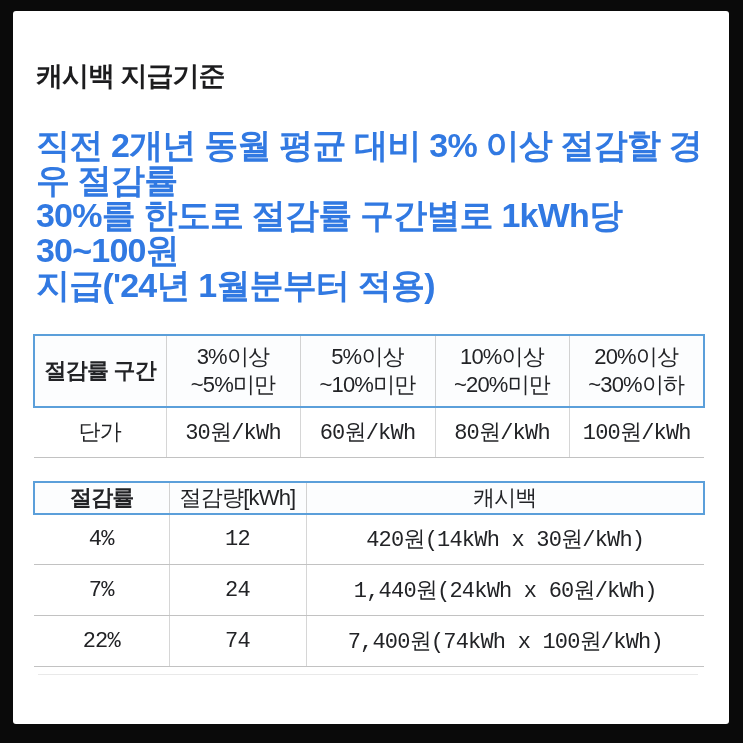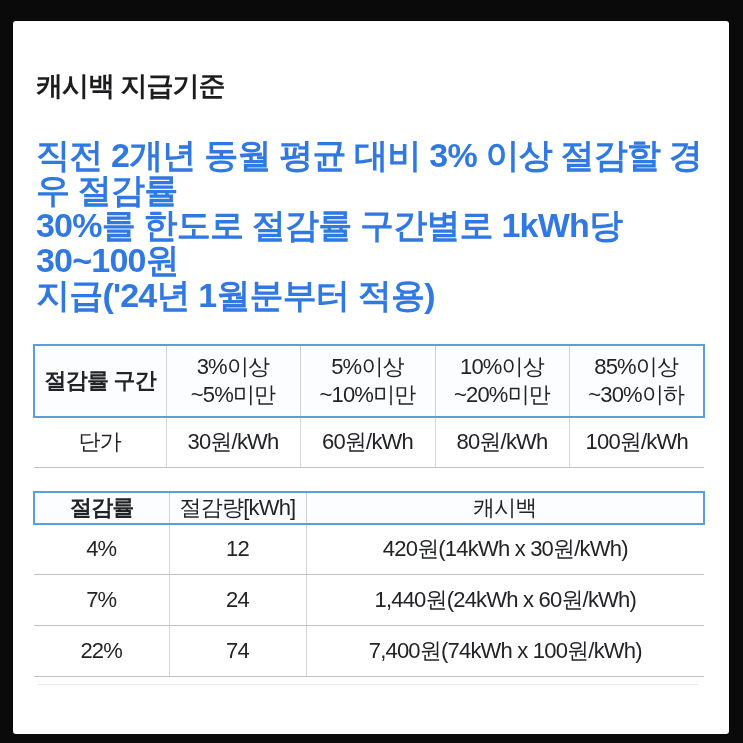--- a/index.html
+++ b/index.html
@@ -4,21 +4,21 @@
 <style>
   * { margin: 0; padding: 0; box-sizing: border-box; }
   html, body {
     width: 743px; height: 743px;
     background: #0a0a0a;
     font-family: "Liberation Sans", sans-serif;
     overflow: hidden;
   }
   .card {
     position: absolute;
-    left: 13px; top: 21px;
+    left: 13px; top: 11px;
     width: 716px; height: 713px;
     background: #ffffff;
     border-radius: 3px;
     padding: 0 20px;
   }
   .page-title {
     margin: 49px 0 0 3px;
     font-size: 27px;
     line-height: 32px;
     font-weight: 700;
@@ -59,20 +59,21 @@
     white-space: pre-line;
     font-weight: 400;
   }
   th:first-child { border-left: 2px solid #5b9fda; font-weight: bold; }
   th:last-child  { border-right: 2px solid #5b9fda; }
   td {
     border-left: 1px solid #d6d6d6;
     border-right: 1px solid #d6d6d6;
     border-bottom: 1px solid #c2c2c2;
     background: #ffffff;
+    font-family: Liberation Mono, monospace;
   }
   td:first-child { border-left: none; }
   td:last-child  { border-right: none; }
   .rate-table th { height: 72px; line-height: 28px; }
   .rate-table td { height: 50px; }
   .note {
     margin: 27px 0 0 1px;
     font-size: 23px;
     line-height: 30px;
     letter-spacing: -0.8px;
@@ -110,21 +111,21 @@
     </colgroup>
     <thead>
       <tr>
         <th>절감률 구간</th>
         <th>3%이상
 ~5%미만</th>
         <th>5%이상
 ~10%미만</th>
         <th>10%이상
 ~20%미만</th>
-        <th>85%이상
+        <th>20%이상
 ~30%이하</th>
       </tr>
     </thead>
     <tbody>
       <tr>
         <td>단가</td>
         <td>30원/kWh</td>
         <td>60원/kWh</td>
         <td>80원/kWh</td>
         <td>100원/kWh</td>

